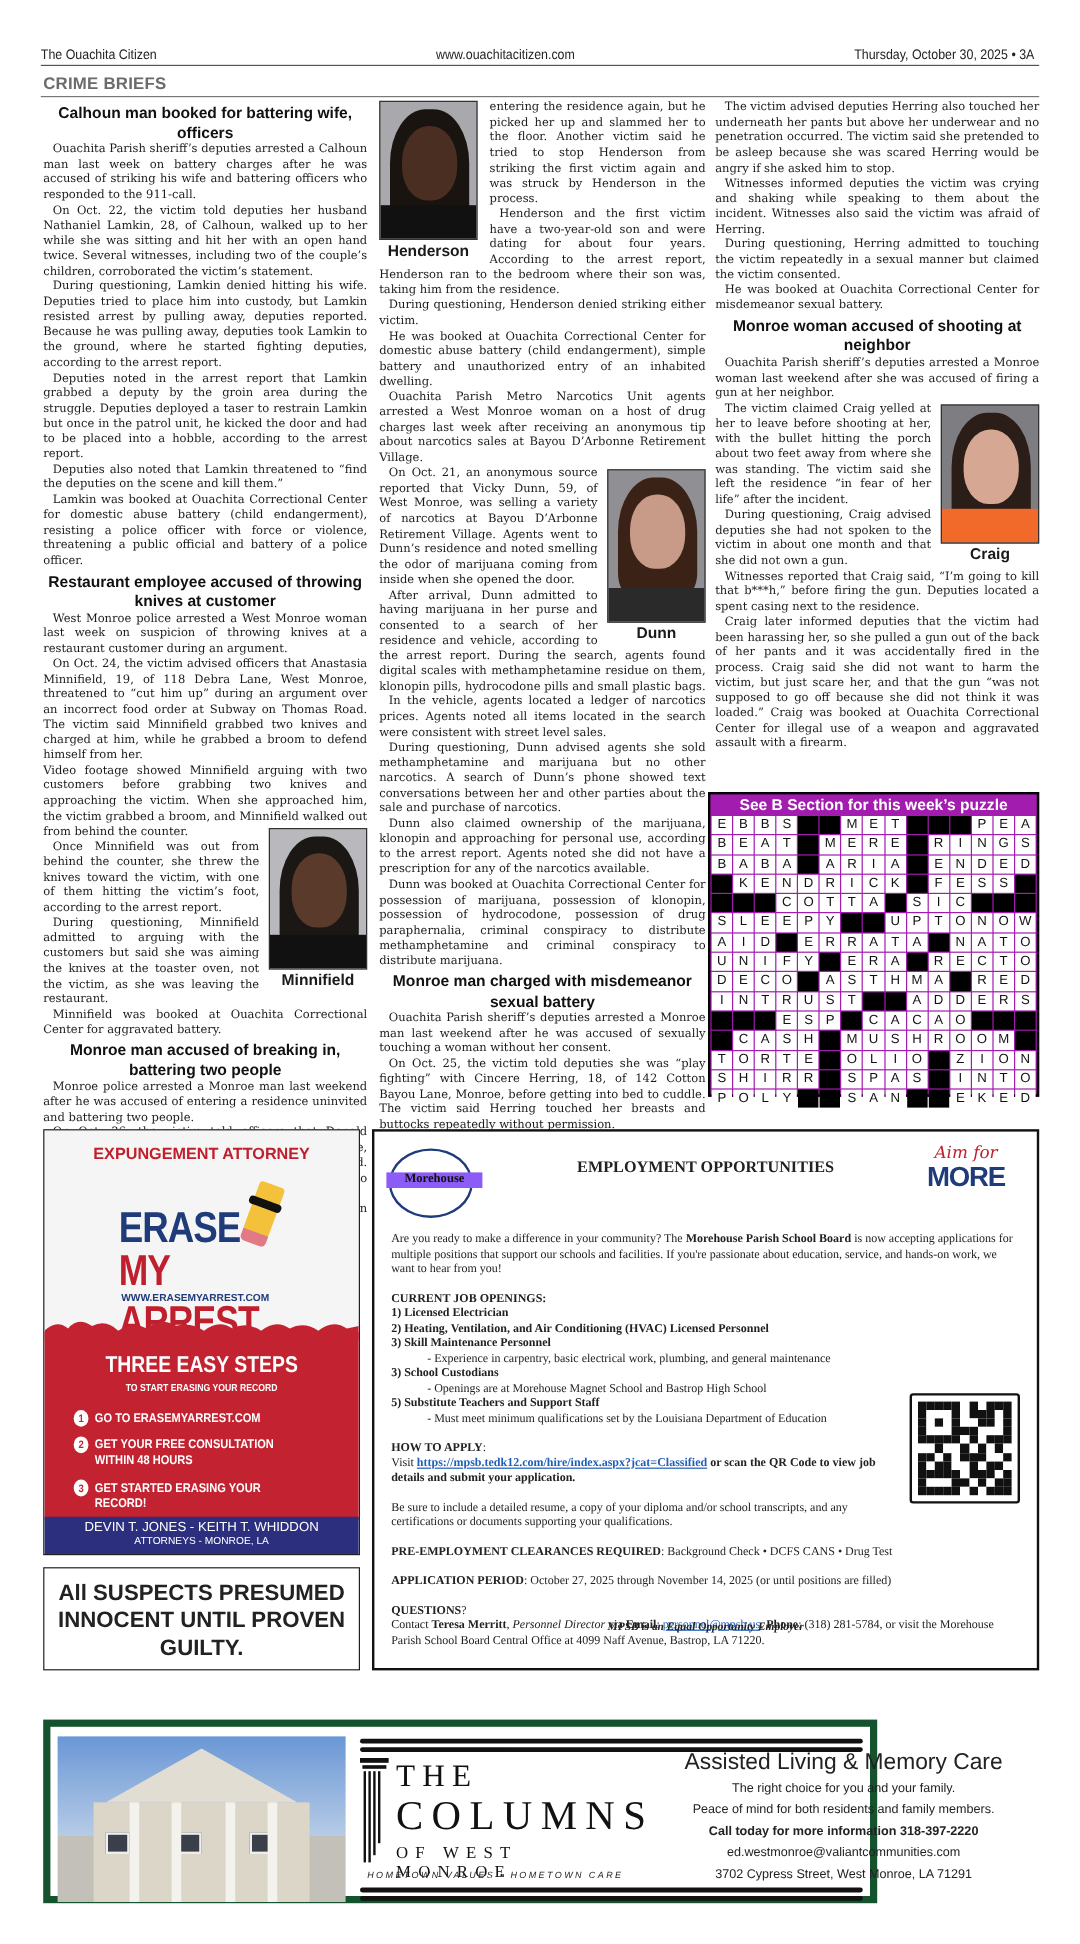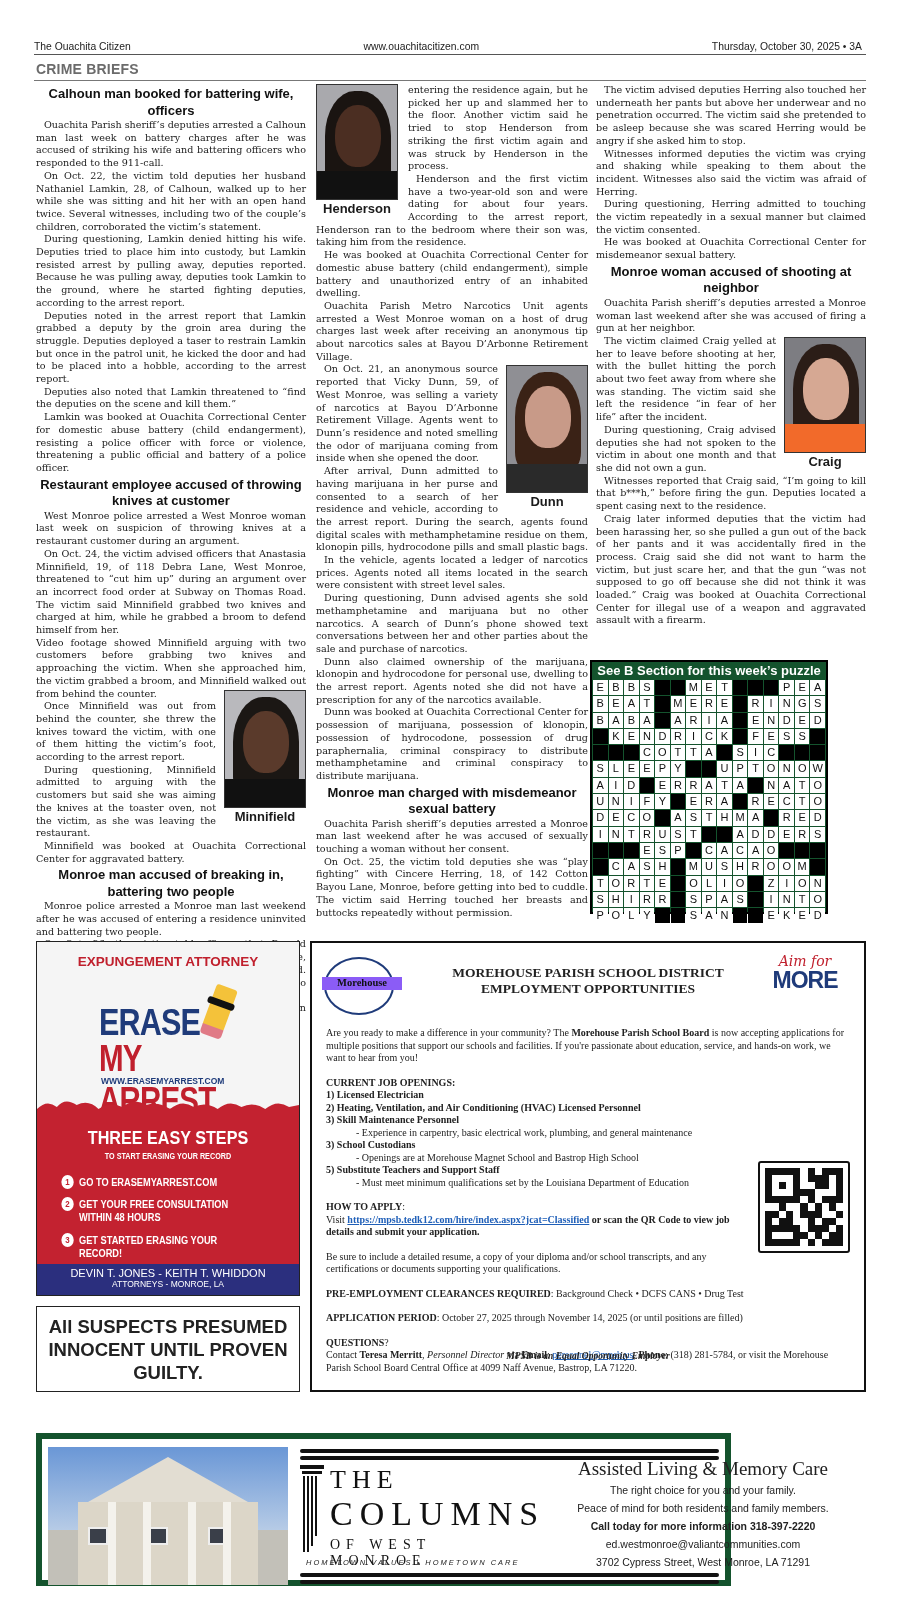--- a/index.html
+++ b/index.html
@@ -19,21 +19,21 @@
   .col h2 { font-family: "Liberation Sans", sans-serif; font-weight: bold; font-size: 13px; line-height: 16.5px; text-align: center; margin: 2px 0 0 0; color: #111; }
 
   .mug { float: right; margin: 2px 0 2px 8px; text-align: center; }
   .mug.left { float: left; margin: 0 10px 2px 0; }
   .mug .photo { width: 82px; height: 118px; border: 1px solid #333; position: relative; overflow: hidden; }
   .mug .cap { font-family: "Liberation Sans", sans-serif; font-weight: bold; font-size: 13px; margin-top: 3px; }
   .photo .face { position: absolute; left: 18px; top: 20px; width: 46px; height: 62px; border-radius: 48% 48% 45% 45%; }
   .photo .hair { position: absolute; left: 8px; top: 6px; width: 66px; height: 100px; border-radius: 45% 45% 20% 20%; }
   .photo .shirt { position: absolute; left: 0; bottom: 0; width: 100%; height: 28px; }
 
-  .xword { position: absolute; left: 590px; top: 660px; width: 238px; height: 254px; background: #14532d; border: 2px solid #000; }
+  .xword { position: absolute; left: 590px; top: 660px; width: 276px; height: 254px; background: #a21caf; border: 2px solid #000; }
   .xword .title { color: #fff; font-family: "Liberation Sans", sans-serif; font-weight: bold; font-size: 13px; text-align: center; height: 17px; line-height: 17px; }
   .xgrid { display: grid; grid-template-columns: repeat(15, 1fr); grid-auto-rows: 15.3px; gap: 1px; padding: 1px; }
   .cell { background: #fff; font-family: "Liberation Sans", sans-serif; font-size: 11px; text-align: center; line-height: 15px; color: #111; }
   .cell.blk { background: #000; }
 
   .ad-exp { position: absolute; left: 36px; top: 941px; width: 264px; height: 355px; border: 1px solid #222; background: #f5f5f5; overflow: hidden; }
   .ad-exp .t1 { font-family: "Liberation Sans", sans-serif; font-weight: bold; color: #c0202d; font-size: 13.5px; text-align: center; margin-top: 12px; }
   .ad-exp .logo1 { font-family: "Liberation Sans", sans-serif; font-weight: bold; color: #1f3b7a; font-size: 36px; letter-spacing: -1px; position: absolute; left: 62px; top: 60px; transform: scaleX(0.85); transform-origin: left; }
   .ad-exp .logo2 { font-family: "Liberation Sans", sans-serif; font-weight: bold; color: #c0202d; font-size: 36px; position: absolute; left: 62px; top: 96px; transform: scaleX(0.82); transform-origin: left; letter-spacing: -1px; }
   .ad-exp .url { font-family: "Liberation Sans", sans-serif; font-weight: bold; color: #1f3b7a; font-size: 8.5px; position: absolute; left: 64px; top: 134px; }
@@ -77,21 +77,21 @@
   .ad-columns .roof { position: absolute; left: 40px; top: 10px; width: 0; height: 0; border-left: 80px solid transparent; border-right: 80px solid transparent; border-bottom: 45px solid #e2ddd2; }
   .ad-columns .facade { position: absolute; left: 30px; top: 55px; width: 180px; height: 83px; background: #dcd6c8; }
   .ad-columns .pillar { position: absolute; top: 55px; width: 8px; height: 83px; background: #f4f2ec; }
   .ad-columns .win { position: absolute; width: 20px; height: 18px; background: #3a3f49; border: 2px solid #eee; }
   .ad-columns .bar { position: absolute; left: 258px; right: 6px; height: 4px; background: #111; border-radius: 2px; }
   .ad-columns .logo { position: absolute; left: 258px; top: 26px; width: 230px; height: 100px; }
   .ad-columns .col-icon { position: absolute; left: 0; top: 0; width: 24px; height: 90px; }
   .ad-columns .lt { position: absolute; left: 30px; font-family: "Liberation Serif", serif; color: #111; letter-spacing: 6px; }
   .ad-columns .tag { position: absolute; left: 6px; top: 93px; font-family: "Liberation Sans", sans-serif; font-style: italic; font-size: 7.5px; letter-spacing: 2px; color: #222; }
   .ad-columns .info { position: absolute; left: 500px; top: 18px; width: 322px; text-align: center; font-family: "Liberation Sans", sans-serif; font-size: 10.5px; line-height: 18px; color: #222; }
-  .ad-columns .info .h { font-family: Liberation Serif, serif; font-size: 19px; line-height: 24px; }
+  .ad-columns .info .h { font-family: Liberation Sans, sans-serif; font-size: 19px; line-height: 24px; }
   .ad-columns .info .b { font-weight: bold; }
 </style>
 </head>
 <body>
 
 <div class="header">
   <span>The Ouachita Citizen</span>
   <span>www.ouachitacitizen.com</span>
   <span>Thursday, October 30, 2025 • 3A</span>
 </div>
@@ -134,36 +134,37 @@
   <div class="mug left">
     <div class="photo" style="background:#a9a9ad;height:116px;">
       <div class="hair" style="background:#1a1411;"></div>
       <div class="face" style="background:#4b2e22;"></div>
       <div class="shirt" style="background:#111;"></div>
     </div>
     <div class="cap">Henderson</div>
   </div>
   <p style="text-indent:0">entering the residence again, but he picked her up and slammed her to the floor. Another victim said he tried to stop Henderson from striking the first victim again and was struck by Henderson in the process.</p>
   <p>Henderson and the first victim have a two-year-old son and were dating for about four years. According to the arrest report, Henderson ran to the bedroom where their son was, taking him from the residence.</p>
+  <p>During questioning, Henderson denied striking either victim.</p>
   <p>He was booked at Ouachita Correctional Center for domestic abuse battery (child endangerment), simple battery and unauthorized entry of an inhabited dwelling.</p>
 
   <p>Ouachita Parish Metro Narcotics Unit agents arrested a West Monroe woman on a host of drug charges last week after receiving an anonymous tip about narcotics sales at Bayou D’Arbonne Retirement Village.</p>
   <div class="mug">
     <div class="photo" style="background:#8f8f94;height:128px;">
       <div class="hair" style="background:#3a2216;"></div>
       <div class="face" style="background:#c89a88;"></div>
       <div class="shirt" style="background:#2a2a2a;"></div>
     </div>
     <div class="cap">Dunn</div>
   </div>
   <p>On Oct. 21, an anonymous source reported that Vicky Dunn, 59, of West Monroe, was selling a variety of narcotics at Bayou D’Arbonne Retirement Village. Agents went to Dunn’s residence and noted smelling the odor of marijuana coming from inside when she opened the door.</p>
   <p>After arrival, Dunn admitted to having marijuana in her purse and consented to a search of her residence and vehicle, according to the arrest report.  During the search, agents found digital scales with methamphetamine residue on them, klonopin pills, hydrocodone pills and small plastic bags.</p>
   <p>In the vehicle, agents located a ledger of narcotics prices. Agents noted all items located in the search were consistent with street level sales.</p>
   <p>During questioning, Dunn advised agents she sold methamphetamine and marijuana but no other narcotics. A search of Dunn’s phone showed text conversations between her and other parties about the sale and purchase of narcotics.</p>
-  <p>Dunn also claimed ownership of the marijuana, klonopin and hydrocodone for personal use, dwelling to the arrest report. Agents noted she did not have a prescription for any of the narcotics available.</p>
+  <p>Dunn also claimed ownership of the marijuana, klonopin and approaching for personal use, according to the arrest report. Agents noted she did not have a prescription for any of the narcotics available.</p>
   <p>Dunn was booked at Ouachita Correctional Center for possession of marijuana, possession of klonopin, possession of hydrocodone, possession of drug paraphernalia, criminal conspiracy to distribute methamphetamine and criminal conspiracy to distribute marijuana.</p>
 
   <h2>Monroe man charged with misdemeanor sexual battery</h2>
   <p>Ouachita Parish sheriff’s deputies arrested a Monroe man last weekend after he was accused of sexually touching a woman without her consent.</p>
   <p>On Oct. 25, the victim told deputies she was “play fighting” with Cincere Herring, 18, of 142 Cotton Bayou Lane, Monroe, before getting into bed to cuddle. The victim said Herring touched her breasts and buttocks repeatedly without permission.</p>
 </div>
 
 <div class="col col3">
   <p>The victim advised deputies Herring also touched her underneath her pants but above her underwear and no penetration occurred. The victim said she pretended to be asleep because she was scared Herring would be angry if she asked him to stop.</p>
   <p>Witnesses informed deputies the victim was crying and shaking while speaking to them about the incident. Witnesses also said the victim was afraid of Herring.</p>
@@ -441,21 +442,20 @@
 
 <div class="ad-presumed">
   <span>All SUSPECTS PRESUMED INNOCENT UNTIL PROVEN GUILTY.</span>
 </div>
 
 <div class="ad-school">
   <div class="seal">
       <span>Morehouse</span>
     </div>
   <div class="hdr">
-    <div>MOREHOUSE PARISH SCHOOL DISTRICT</div>
     <div>EMPLOYMENT OPPORTUNITIES</div>
   </div>
   <div class="aim">
     <div class="s">Aim for</div>
     <div class="m">MORE</div>
   </div>
   <div class="body">
     <p><span>Are you ready to make a difference in your community? The </span><b>Morehouse Parish School Board</b><span> is now accepting applications for multiple positions that support our schools and facilities. If you're passionate about education, service, and hands-on work, we want to hear from you!</span></p>
     <div style="font-weight:bold">CURRENT JOB OPENINGS:</div>
     <ol style="margin-bottom:12px">

